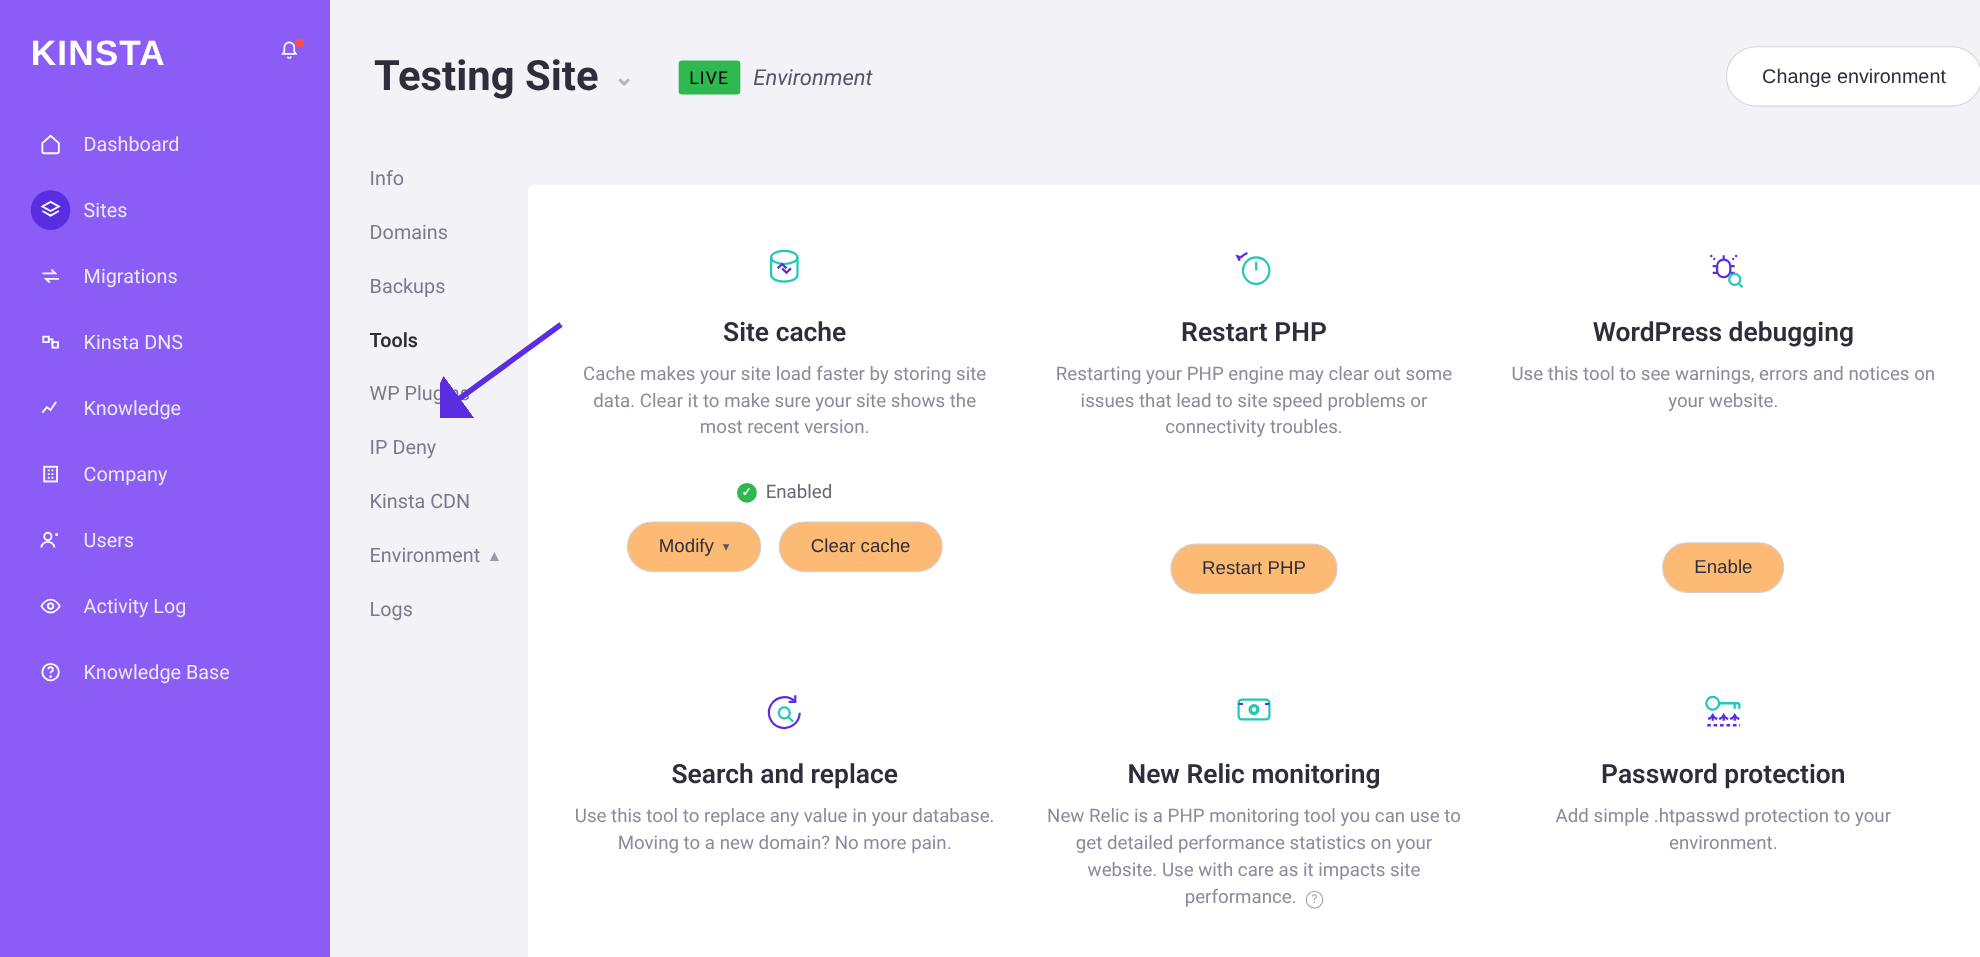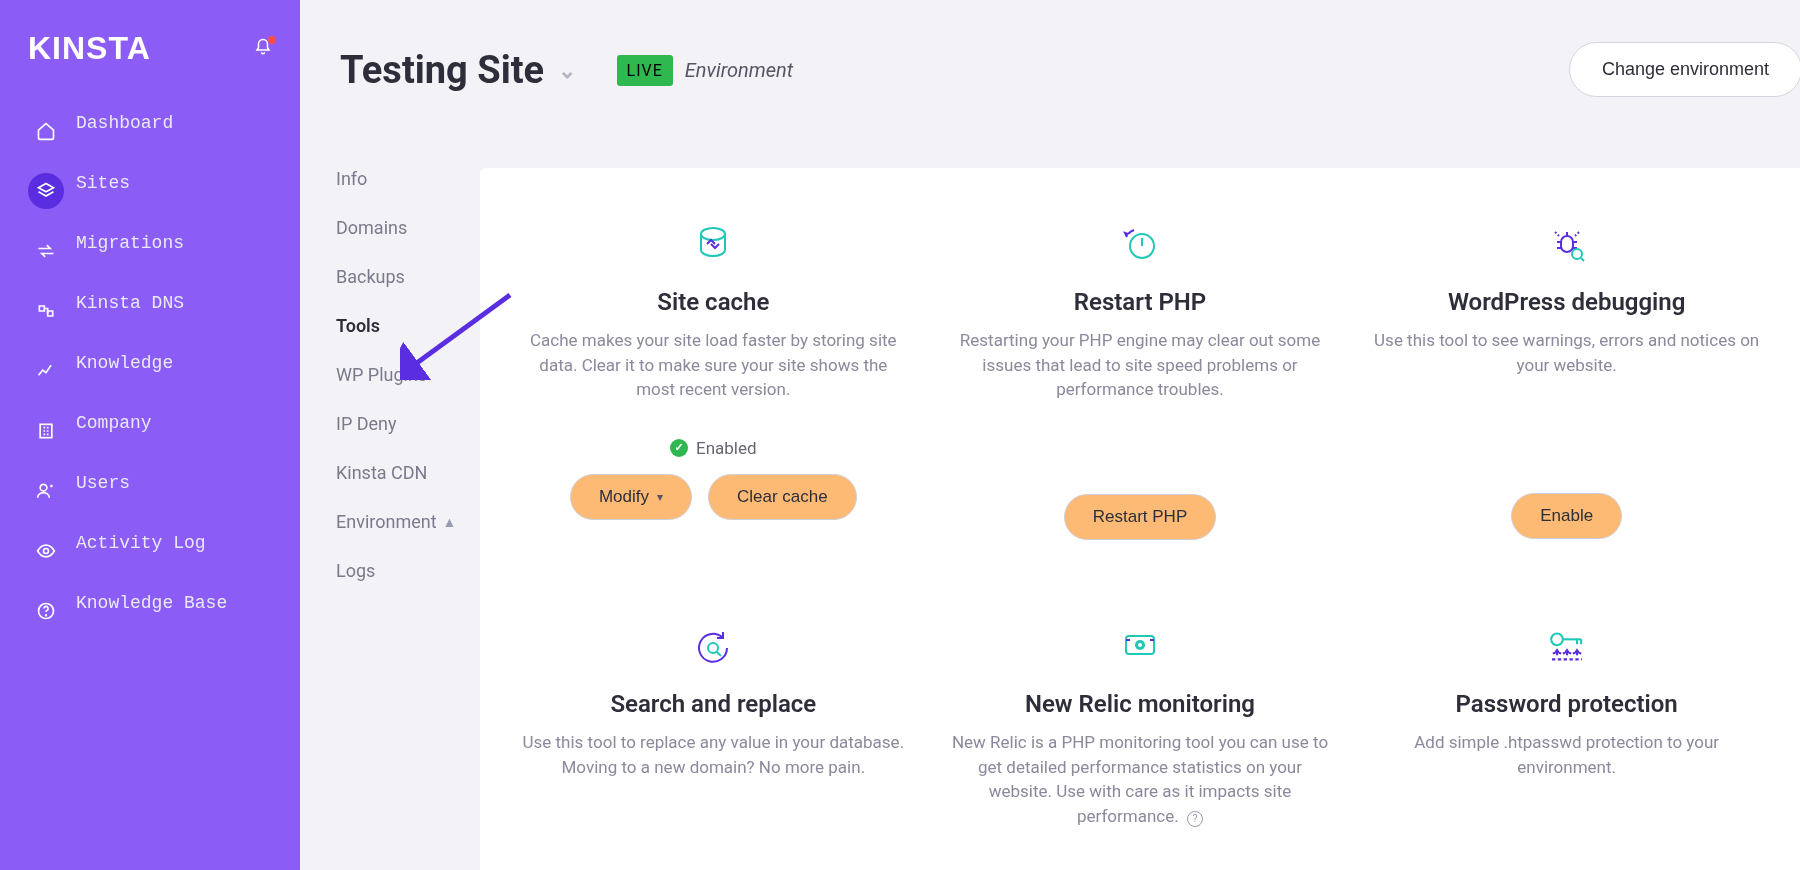--- a/index.html
+++ b/index.html
@@ -29,41 +29,40 @@
     padding: 10px 28px 34px 28px;
     display: flex;
     align-items: center;
     justify-content: space-between;
   }
   .logo-text { text-transform: uppercase; font-family: Arial, sans-serif; font-weight: 900; }
   .bell-wrap { position: relative; font-size: 18px; color: #fff; }
   .bell-dot { position: absolute; top: -2px; right: -4px; width: 8px; height: 8px; border-radius: 50%; background: #ff4d4d; }
   .nav-list { list-style: none; }
   .nav-item {
-    display: flex; align-items: flex-start;
+    display: flex; align-items: center;
     padding: 12px 28px;
     font-size: 18px;
     color: #e9e9f5;
     cursor: pointer;
-    font-family: Liberation Mono, monospace;
   }
   .nav-item .icon-slot {
     width: 36px; height: 36px;
     display: inline-flex; align-items: center; justify-content: center;
     margin-right: 12px;
     border-radius: 50%;
   }
   .nav-item.active .icon-slot { background: #5a2ee0; }
   .nav-item svg { width: 20px; height: 20px; stroke: #fff; fill: none; }
   .nav-item.active svg { stroke: #fff; }
 
   
   .subnav {
     position: absolute;
-    left: 300px; top: 130px;
+    left: 300px; top: 114px;
     width: 180px;
     padding: 24px 0 0 36px;
   }
   .subnav-item {
     font-size: 18px;
     color: #7a7a8c;
     padding: 14px 0;
     cursor: pointer;
     display: flex;
     align-items: center;
@@ -332,21 +331,21 @@
     <div class="tool-card">
       <div class="tool-icon-wrap">
         <svg viewBox="0 0 40 40" fill="none" stroke="#21c7b7" stroke-width="2">
             <circle cx="22" cy="22" r="12"></circle>
             <path d="M22 14v8"></path>
             <path d="M8 10a18 18 0 0 1 6-4" stroke="#5a2ee0"></path>
             <path d="M8 10l-3-1 2 4" stroke="#5a2ee0" fill="#5a2ee0"></path>
           </svg>
       </div>
       <div class="tool-title">Restart PHP</div>
-      <div class="tool-desc">Restarting your PHP engine may clear out some issues that lead to site speed problems or performance troubles.</div>
+      <div class="tool-desc">Restarting your PHP engine may clear out some issues that lead to site speed problems or connectivity troubles.</div>
       <div class="tool-actions" style="margin-top:92px">
         <button class="pill-btn">Restart PHP</button>
       </div>
     </div>
 
     <div class="tool-card">
       <div class="tool-icon-wrap">
         <svg viewBox="0 0 40 40" fill="none" stroke="#5a2ee0" stroke-width="2">
             <rect x="14" y="12" width="12" height="16" rx="6"></rect>
             <path d="M14 18h-4M30 18h-4M14 24h-4M30 24h-4M20 8v4"></path>

